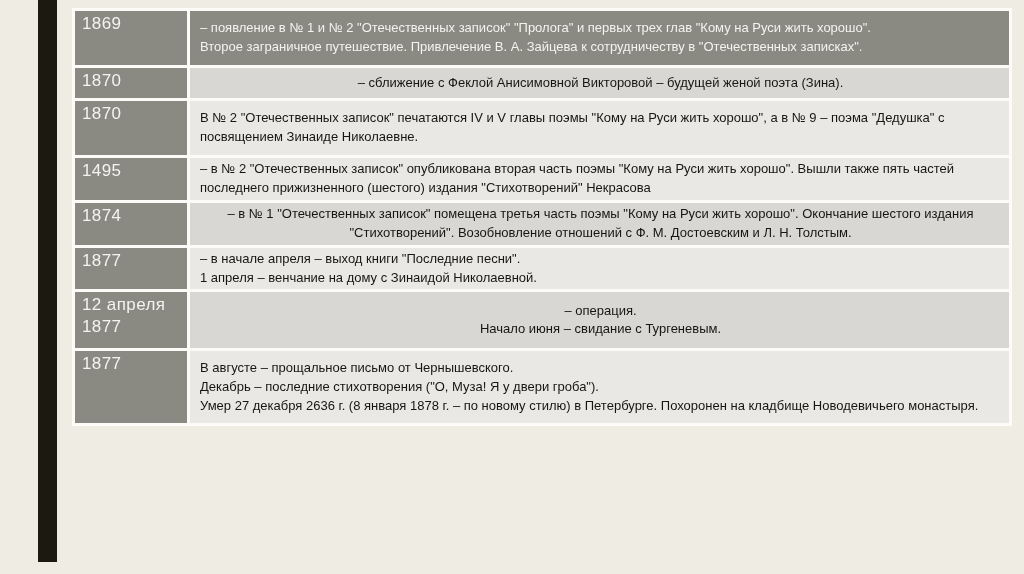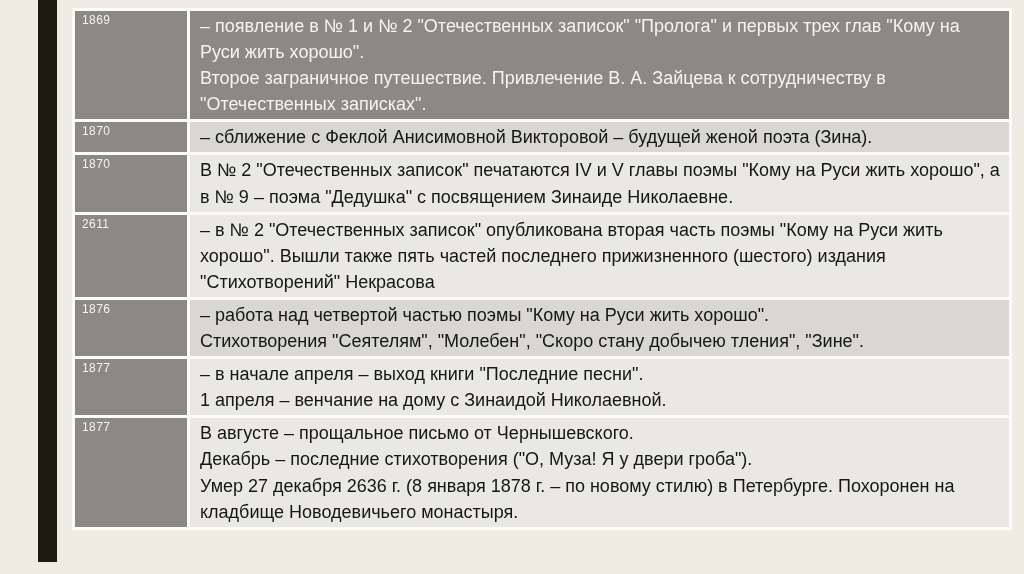--- a/index.html
+++ b/index.html
@@ -35,38 +35,38 @@
   table.timeline td{
     border:3px solid var(--cell-border);
     overflow:hidden;
   }
   td.year-cell{
     width:101px;
     background:var(--year-cell-bg);
     color:var(--year-text);
     vertical-align:top;
     padding:2px 4px 2px 7px;
-    font-size:12px;
+    font-size:17px;
     letter-spacing:.4px;
     line-height:1.25;
     white-space:pre-line;
   }
   td.event-cell{
     vertical-align:middle;
     padding:2px 8px 2px 10px;
     color:var(--body-text);
-    font-size:18px;
+    font-size:13px;
     line-height:1.45;
     white-space:pre-line;
   }
   tr.r-dark td.event-cell{
     background:var(--row-dark-bg);
     color:var(--row-dark-text);
   }
-  tr.r-a td.event-cell{background:var(--row-shade-a);}
+  tr.r-a td.event-cell{background:var(--row-shade-a);text-align:center;}
   tr.r-b td.event-cell{background:var(--row-shade-b);}
 </style>
 </head>
 <body>
 
 <div class="slide">
   <div class="left-bar"></div>
 
   <table class="timeline">
     <tbody>
@@ -77,32 +77,37 @@
       </tr>
       <tr class="r-a" style="height:33px">
         <td class="year-cell">1870</td>
         <td class="event-cell">– сближение с Феклой Анисимовной Викторовой – будущей женой поэта (Зина).</td>
       </tr>
       <tr class="r-b" style="height:57px">
         <td class="year-cell">1870</td>
         <td class="event-cell">В № 2 "Отечественных записок" печатаются IV и V главы поэмы "Кому на Руси жить хорошо", а в № 9 – поэма "Дедушка" с посвящением Зинаиде Николаевне.</td>
       </tr>
       <tr class="r-b" style="height:44px">
-        <td class="year-cell">2611</td>
+        <td class="year-cell">1495</td>
         <td class="event-cell">– в № 2 "Отечественных записок" опубликована вторая часть поэмы "Кому на Руси жить хорошо". Вышли также пять частей последнего прижизненного (шестого) издания "Стихотворений" Некрасова</td>
       </tr>
-      <tr class="r-a" style="height:44px">
-        <td class="year-cell">1876</td>
-        <td class="event-cell">– работа над четвертой частью поэмы  "Кому на Руси жить хорошо".
-Стихотворения "Сеятелям", "Молебен", "Скоро стану добычею тления", "Зине".</td>
+      <tr class="r-a" style="height:45px">
+        <td class="year-cell">1874</td>
+        <td class="event-cell">– в № 1 "Отечественных записок" помещена третья часть поэмы "Кому на Руси жить хорошо". Окончание шестого издания "Стихотворений". Возобновление отношений с Ф. М. Достоевским и Л. Н. Толстым.</td>
       </tr>
       <tr class="r-b" style="height:37px">
         <td class="year-cell">1877</td>
         <td class="event-cell">– в начале апреля – выход книги "Последние песни".
 1 апреля – венчание на дому с Зинаидой Николаевной.</td>
+      </tr>
+      <tr class="r-a" style="height:59px">
+        <td class="year-cell">12 апреля
+1877</td>
+        <td class="event-cell">– операция.
+Начало июня – свидание с Тургеневым.</td>
       </tr>
       <tr class="r-b" style="height:75px">
         <td class="year-cell">1877</td>
         <td class="event-cell">В августе – прощальное письмо от Чернышевского.
 Декабрь – последние стихотворения ("О, Муза! Я у двери гроба").
 Умер 27 декабря 2636 г. (8 января 1878 г. – по новому стилю) в Петербурге. Похоронен на кладбище Новодевичьего монастыря.</td>
       </tr>
     </tbody>
   </table>
 </div>

